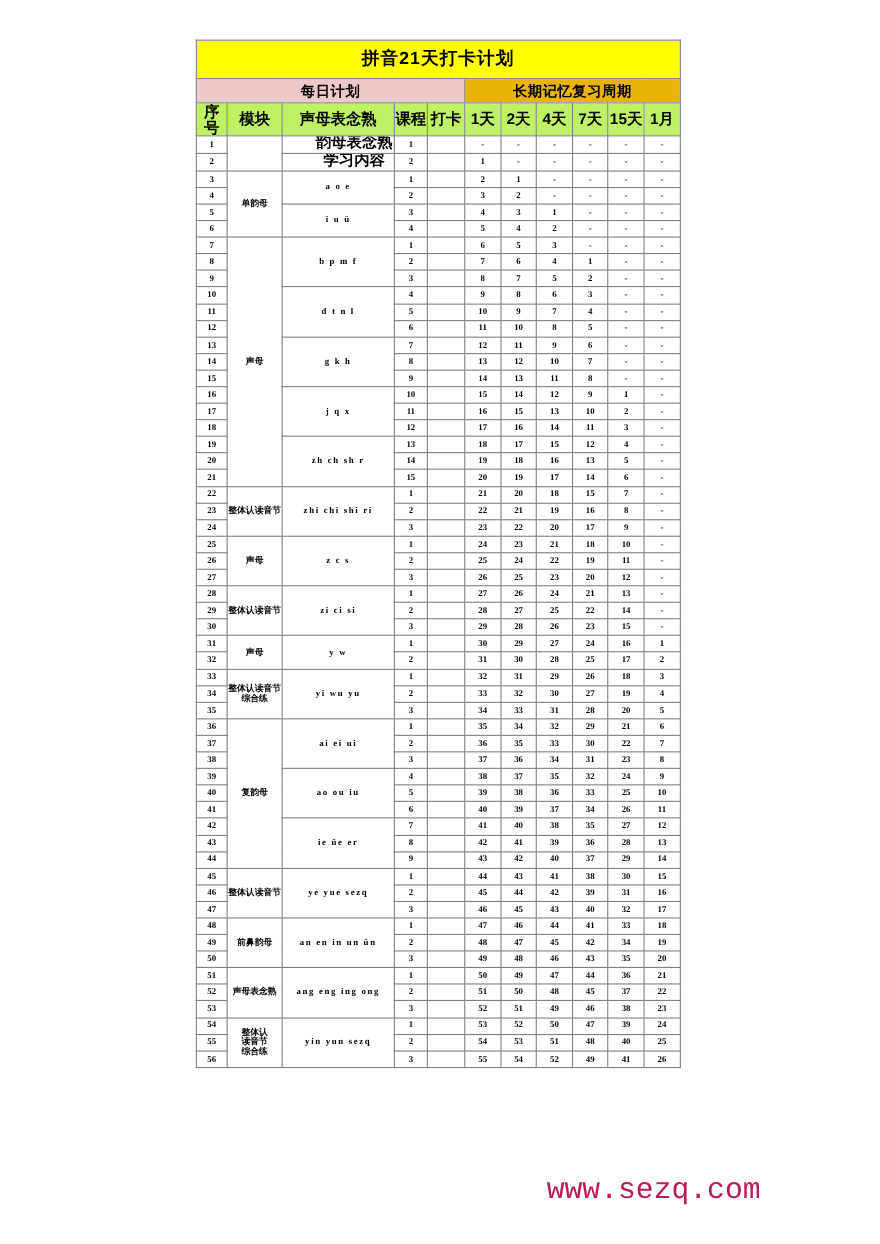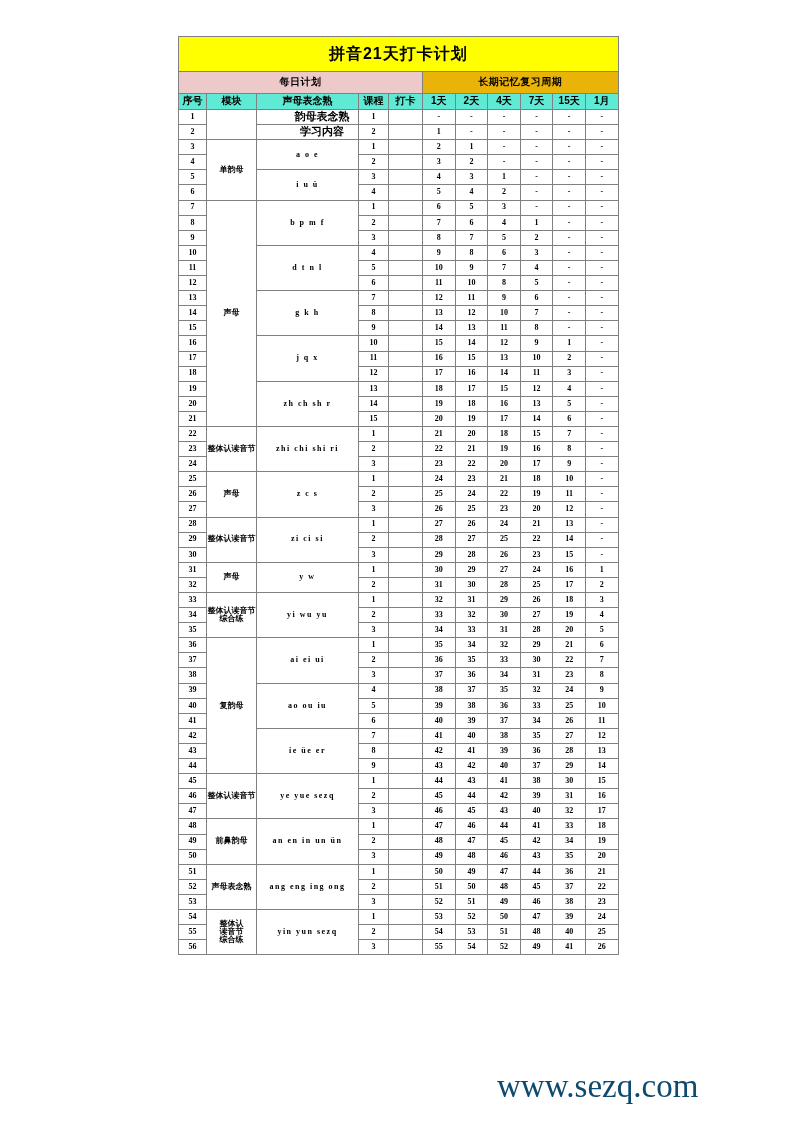--- a/index.html
+++ b/index.html
@@ -33,48 +33,48 @@
   }
   
   tr.title-row td{
     background:#ffff00;
     height:34px;
     font-size:16px;
     letter-spacing:1px;
     border:1px solid #808080;
   }
   
-  tr.group-row td{height:21px;font-size:10px;letter-spacing:0.5px;font-family:Liberation Serif, serif;}
+  tr.group-row td{height:21px;font-size:13px;letter-spacing:0.5px;font-family:Liberation Serif, serif;}
   td.grp-daily{background:#eec9c9;}
   td.grp-review{background:#eab308;}
   
-  tr.head-row td{height:15px;font-size:10px;background:#5eead4;}
+  tr.head-row td{height:15px;font-size:14px;background:#bef264;}
   
   tr.body-row td{height:14.1px;font-size:8px;font-family:"Liberation Serif","DejaVu Serif",serif;}
   td.c-seq{font-family:"Liberation Serif",serif;font-size:8px;}
   td.c-mod{font-family:"Liberation Sans",sans-serif;font-size:7.5px;font-weight:bold;line-height:1.25;}
   td.c-content{font-family:"Liberation Serif","DejaVu Serif",serif;font-size:10px;letter-spacing:1.5px;font-weight:bold;}
-  td.c-content.cjk{font-family:Liberation Serif, serif;font-size:11px;letter-spacing:0;padding-left:29px;}
+  td.c-content.cjk{font-family:Liberation Serif, serif;font-size:14px;letter-spacing:0;padding-left:29px;}
   td.c-lesson{font-family:"Liberation Serif",serif;font-size:8px;}
   td.c-check{background:#ffffff;}
   td.c-rev{font-family:"Liberation Serif",serif;font-size:8px;}
   
   col.w-seq{width:28px;}
   col.w-mod{width:50px;}
   col.w-content{width:102px;}
   col.w-lesson{width:30px;}
   col.w-check{width:34px;}
   col.w-rev{width:32.6px;}
   
   #watermark{
     position:absolute;
     left:497px;top:1068px;
-    font-size:33px;
-    color:#0c4a6e;
-    font-family:Liberation Serif, serif;
+    font-size:27px;
+    color:#be185d;
+    font-family:Liberation Mono, monospace;
     letter-spacing:0px;
     white-space:nowrap;
   }
 </style>
 </head>
 <body>
 
 <div id="sheet">
   <table class="plan">
     <colgroup>

